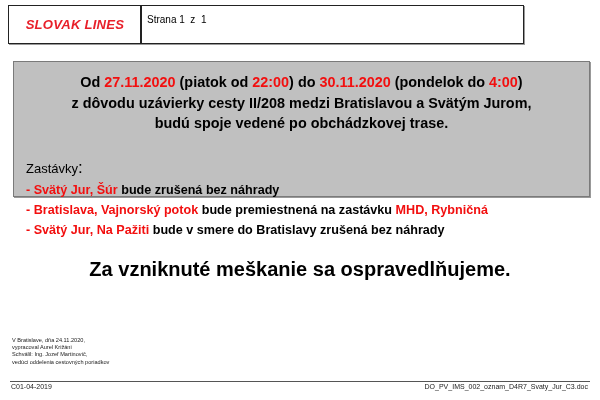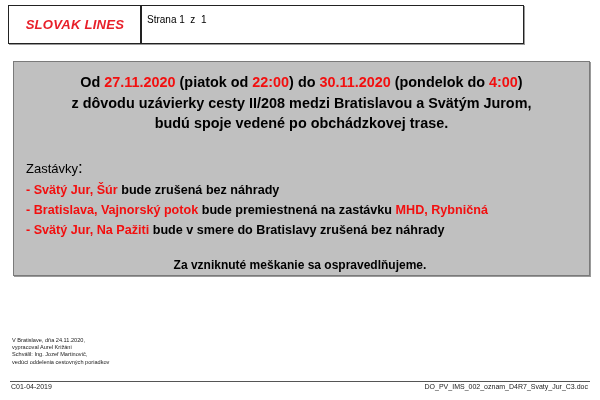--- a/index.html
+++ b/index.html
@@ -22,39 +22,39 @@
     .hdr-title {
       flex: 1; display: flex; align-items: center; justify-content: center;
       font-weight: bold; font-size: 25px; border-right: 2px solid #222; box-sizing: border-box;
       padding-top: 2px;
     }
     .hdr-page {
       width: 60px; font-size: 10px; display: flex; align-items: center; padding-left: 5px; box-sizing: border-box;
       padding-bottom: 10px; white-space: pre;
     }
     .notice {
-      position: absolute; left: 13px; top: 61px; width: 577px; height: 215px;
+      position: absolute; left: 13px; top: 61px; width: 577px; height: 136px;
       background: #c0c0c0; border: 1px solid #7a7a7a; box-sizing: border-box;
       box-shadow: 1px 1px 0 #999;
     }
     .intro {
       position: absolute; left: 0; right: 0; top: 10px; text-align: center;
       font-weight: bold; font-size: 14.4px; line-height: 20.5px;
     }
     .red { color: #f20f0f; }
     .stops-label {
       position: absolute; left: 12px; top: 96px; font-weight: normal; font-size: 13px;
     }
     .stops-label .colon { font-size: 17px; }
     .stops {
       position: absolute; left: 12px; top: 118px; font-weight: bold; font-size: 12.6px; line-height: 20px;
     }
     .apology {
       position: absolute; left: 0; right: 0; top: 258px; text-align: center;
-      font-weight: bold; font-size: 12px;
+      font-weight: bold; font-size: 20px;
     }
     .sig {
       position: absolute; left: 12px; top: 337px; font-size: 5.6px; line-height: 7.2px; color: #222;
     }
     .footer-rule {
       position: absolute; left: 10px; top: 381px; width: 580px; height: 0; border-top: 1px solid #555;
     }
     .footer-left {
       position: absolute; left: 11px; top: 383px; font-size: 7px; color: #222;
     }

